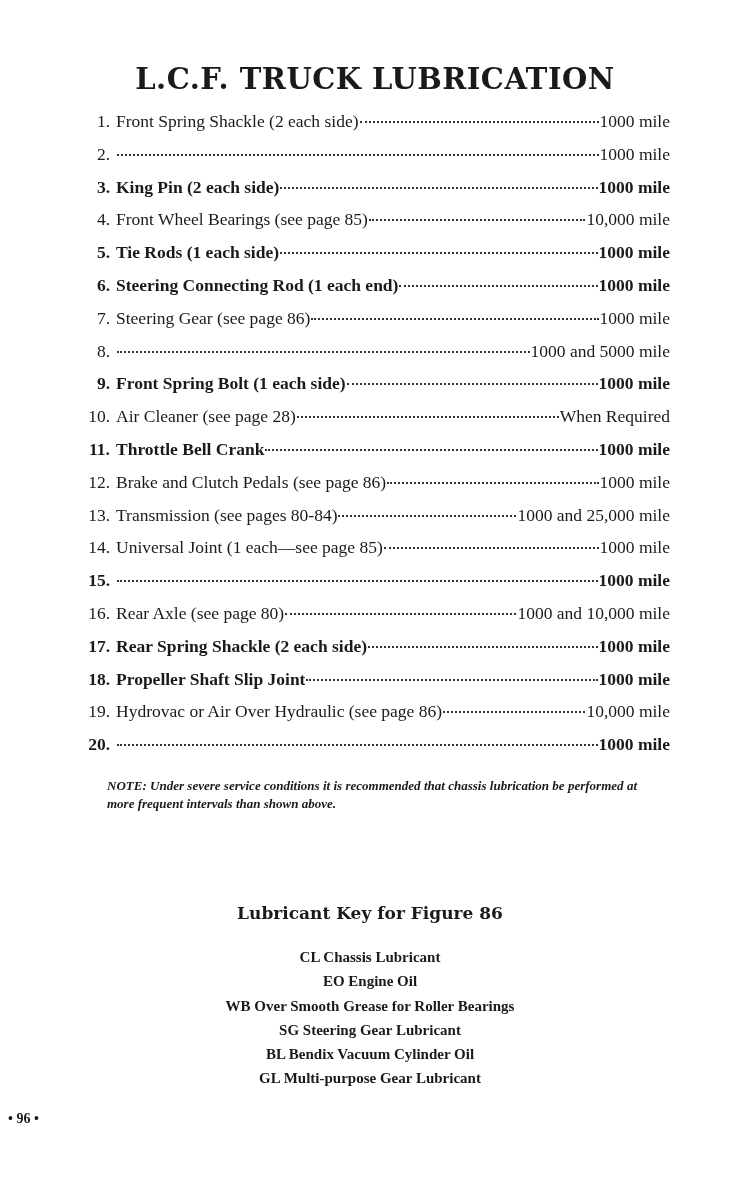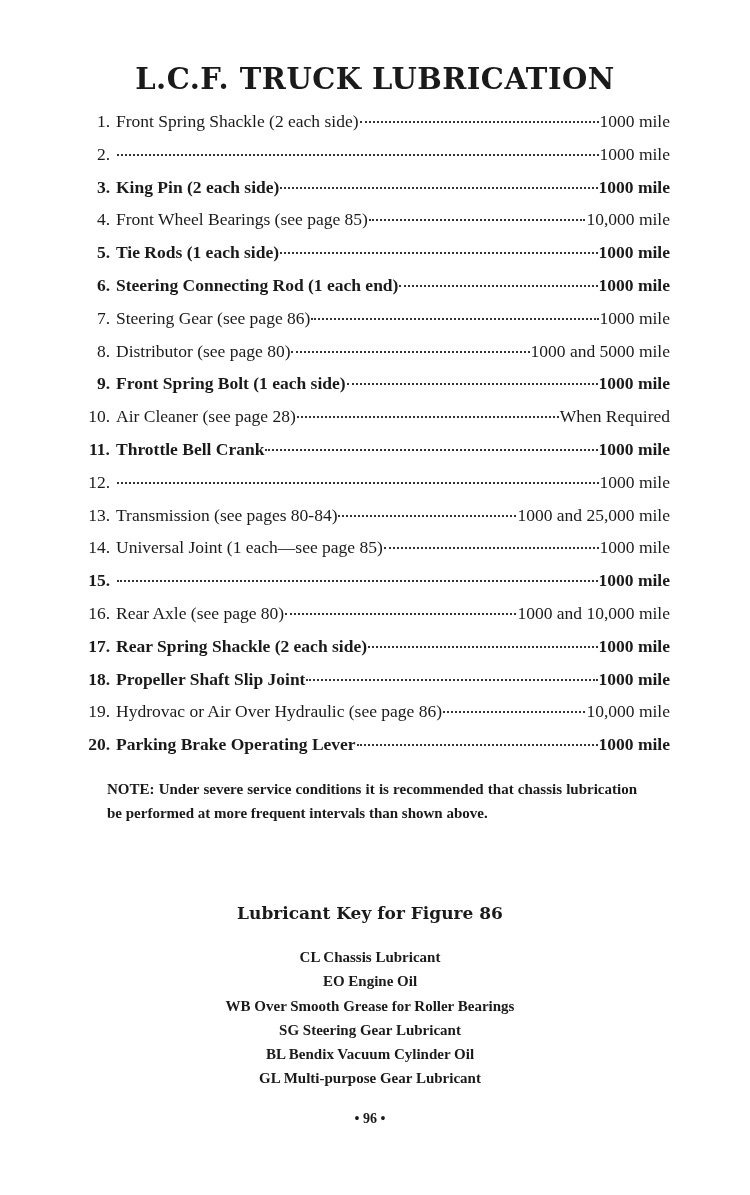--- a/index.html
+++ b/index.html
@@ -24,37 +24,38 @@
     .row.bold { font-weight: bold; }
     .num { width: 38px; text-align: right; padding-right: 6px; flex: none; }
     .label { flex: none; }
     .dots {
       flex: 1 1 auto; overflow: hidden; margin: 0 1px;
       border-bottom: 2px dotted #333; height: 0; position: relative; top: -4px;
     }
     .interval { flex: none; }
     .note {
       position: absolute; top: 777px; left: 107px; width: 530px;
-      font-size: 15px; font-weight: bold; line-height: 24px;
+      font-size: 13px; font-weight: bold; line-height: 18px;
       text-align: justify; text-align-last: left;
       font-family: "Liberation Serif", serif;
+      font-style: italic;
     }
     .key-title {
       position: absolute; top: 903px; left: 0; width: 740px; text-align: center;
       font-weight: bold; font-size: 17px; font-family: "DejaVu Serif", serif;
     }
     .key-list {
       position: absolute; top: 949px; left: 0; width: 740px; text-align: center;
     }
     .key-item {
       height: 24.3px; font-size: 15px; font-weight: bold;
       font-family: "Liberation Serif", serif;
     }
     .page-num {
-      position: absolute; top: 1111px; left: 0; width: 740px; text-align: center;
+      position: absolute; top: 1111px; left: 8px; width: 740px; text-align: left;
       font-size: 14px; font-weight: bold; font-family: "Liberation Serif", serif;
     }
   </style>
 </head>
 <body>
 
 <div class="title">L.C.F. TRUCK LUBRICATION</div>
 
 <div class="list">
   <div class="row">
@@ -93,21 +94,20 @@
       <span class="interval">1000 mile</span>
     </div>
   <div class="row">
       <span class="num">7.</span>
       <span class="label">Steering Gear (see page 86)</span>
       <span class="dots"></span>
       <span class="interval">1000 mile</span>
     </div>
   <div class="row">
       <span class="num">8.</span>
-      <span class="label">Distributor (see page 80)</span>
       <span class="dots"></span>
       <span class="interval">1000 and 5000 mile</span>
     </div>
   <div class="row bold">
       <span class="num">9.</span>
       <span class="label">Front Spring Bolt (1 each side)</span>
       <span class="dots"></span>
       <span class="interval">1000 mile</span>
     </div>
   <div class="row">
@@ -117,20 +117,21 @@
       <span class="interval">When Required</span>
     </div>
   <div class="row bold">
       <span class="num">11.</span>
       <span class="label">Throttle Bell Crank</span>
       <span class="dots"></span>
       <span class="interval">1000 mile</span>
     </div>
   <div class="row">
       <span class="num">12.</span>
+      <span class="label">Brake and Clutch Pedals (see page 86)</span>
       <span class="dots"></span>
       <span class="interval">1000 mile</span>
     </div>
   <div class="row">
       <span class="num">13.</span>
       <span class="label">Transmission (see pages 80-84)</span>
       <span class="dots"></span>
       <span class="interval">1000 and 25,000 mile</span>
     </div>
   <div class="row">
@@ -163,21 +164,20 @@
       <span class="interval">1000 mile</span>
     </div>
   <div class="row">
       <span class="num">19.</span>
       <span class="label">Hydrovac or Air Over Hydraulic (see page 86)</span>
       <span class="dots"></span>
       <span class="interval">10,000 mile</span>
     </div>
   <div class="row bold">
       <span class="num">20.</span>
-      <span class="label">Parking Brake Operating Lever</span>
       <span class="dots"></span>
       <span class="interval">1000 mile</span>
     </div>
 </div>
 
 <div class="note">NOTE: Under severe service conditions it is recommended that chassis lubrication be performed at more frequent intervals than shown above.</div>
 
 <div class="key-title">Lubricant Key for Figure 86</div>
 
 <div class="key-list">

